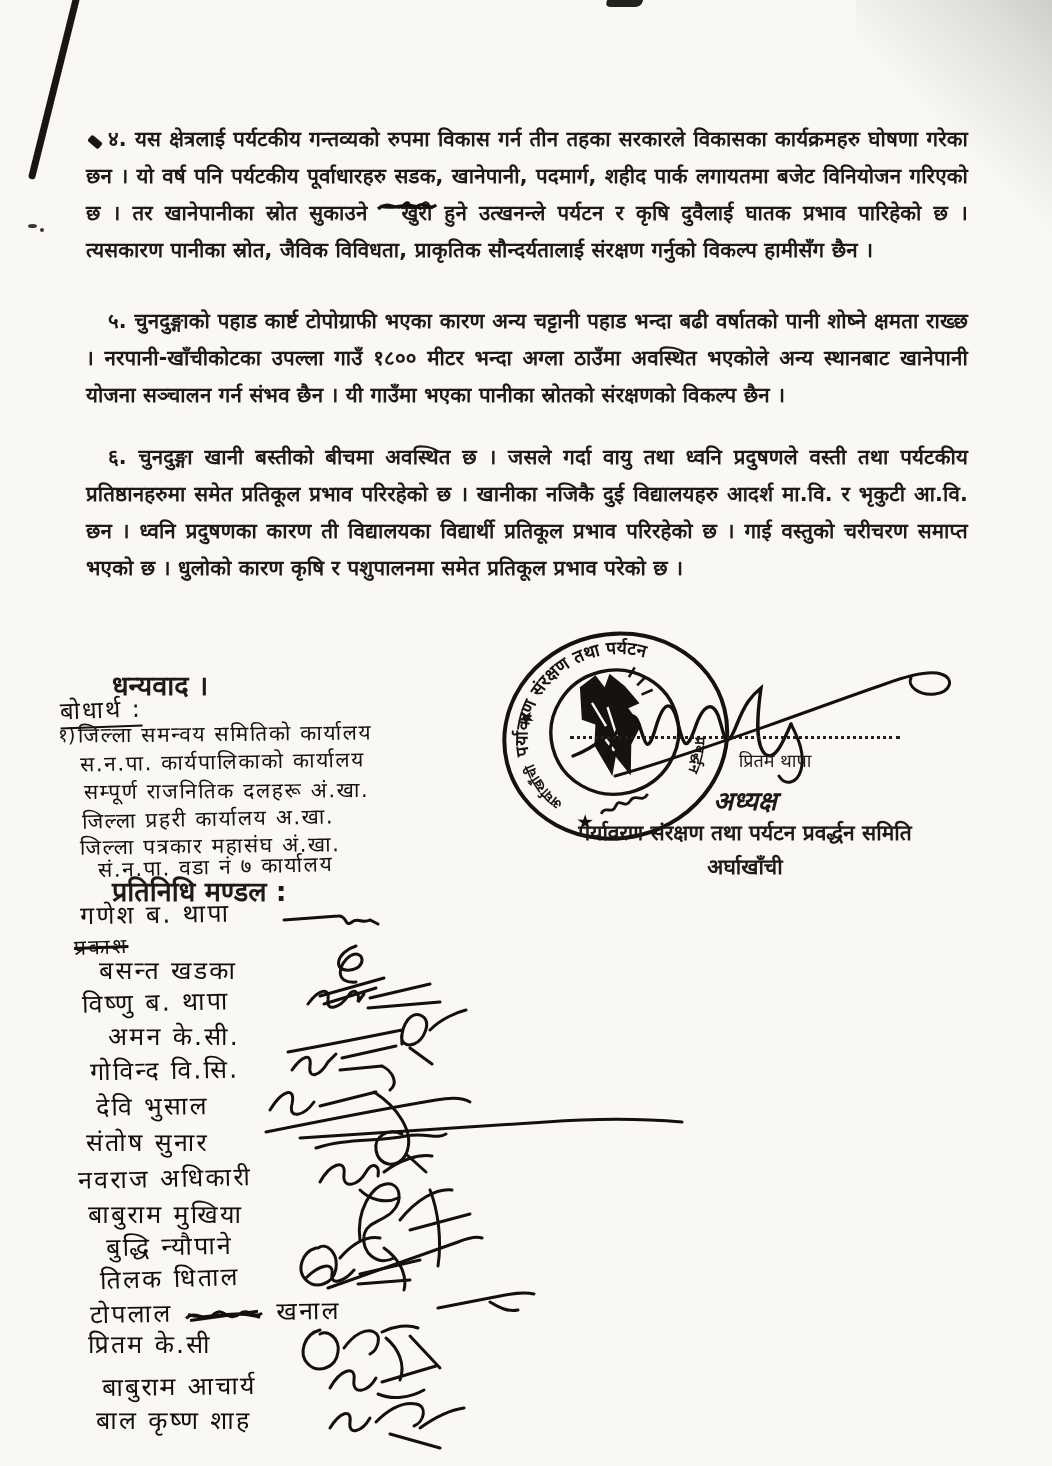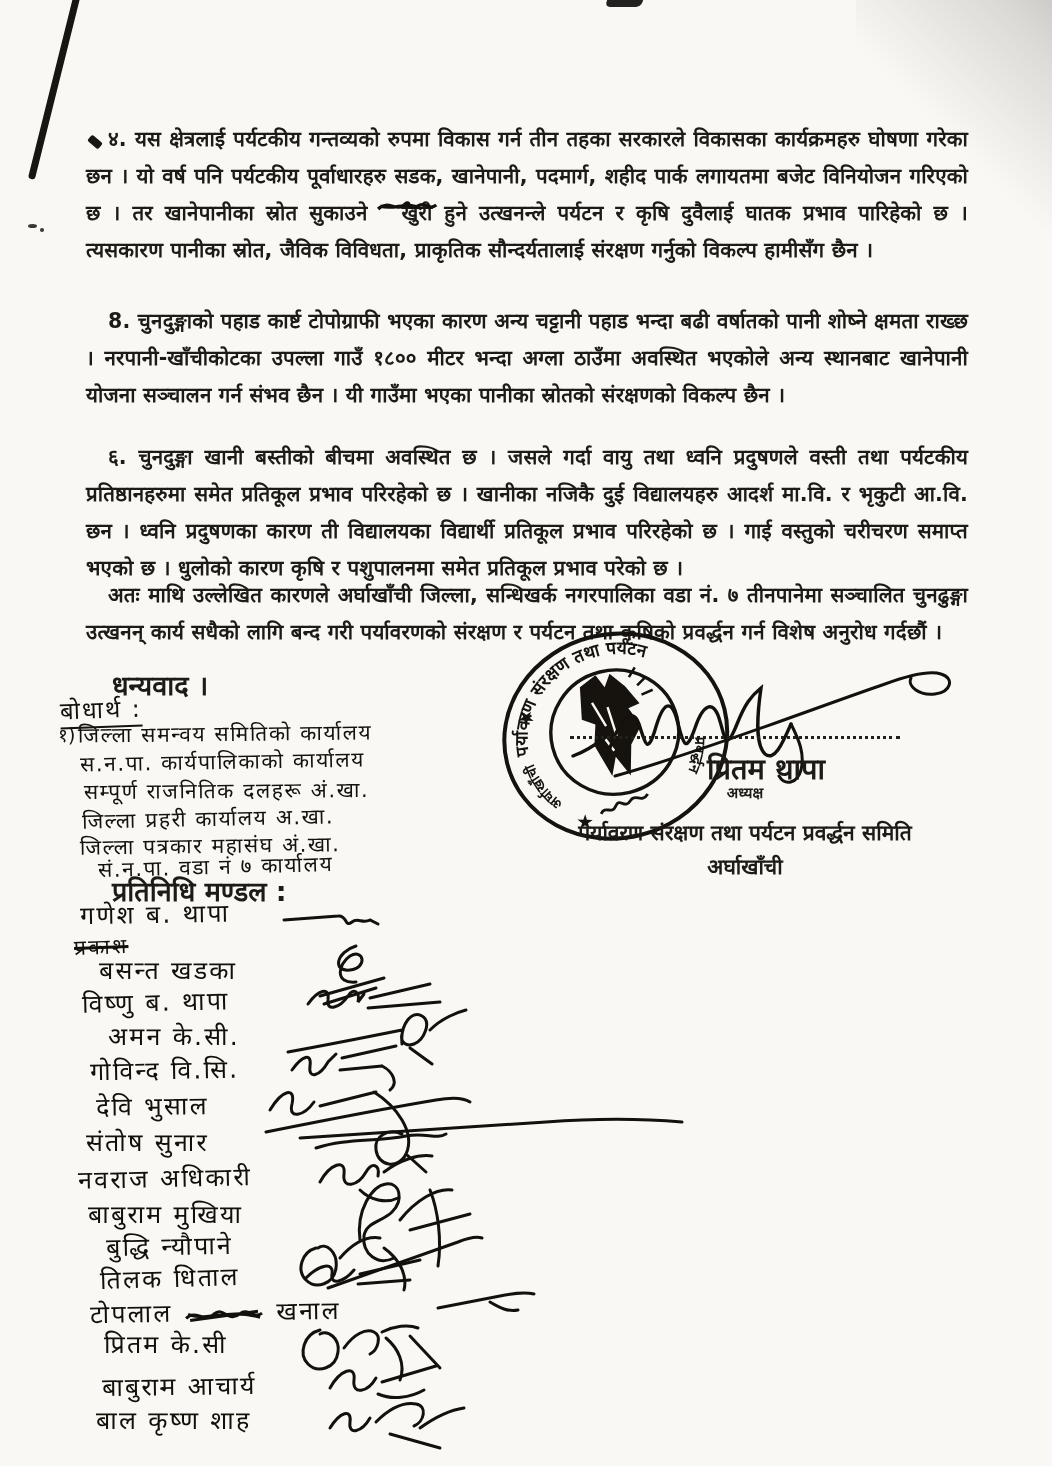--- a/index.html
+++ b/index.html
@@ -40,22 +40,22 @@
 
   .delegate-row{position:absolute;white-space:nowrap;}
   .delegate-row .name{font-size:25px;font-weight:500;letter-spacing:2.2px;color:#121008;}
   .sig{position:absolute;}
   .sig path{fill:none;stroke:#14110c;stroke-width:3;stroke-linecap:round;}
 
   
   .sign-block{position:absolute;left:585px;top:640px;width:390px;text-align:center;}
   .main-sig{position:absolute;left:-30px;top:18px;width:430px;height:130px;}
   .dotline{position:absolute;left:-15px;top:96px;width:330px;border-bottom:3px dotted #232019;}
-  .sig-name{position:absolute;left:1px;top:108px;width:360px;font-weight:bold;font-size:29px;}
-  .sig-role{position:absolute;left:0;top:142px;width:320px;font-weight:bold;font-size:15px;}
+  .sig-name{position:absolute;left:10px;top:108px;width:360px;font-weight:normal;font-size:18px;}
+  .sig-role{position:absolute;left:0;top:142px;width:320px;font-weight:bold;font-size:26px;font-style:italic;}
   .sig-org{position:absolute;left:-55px;top:178px;width:430px;font-weight:bold;font-size:21px;}
   .sig-place{position:absolute;left:-55px;top:212px;width:430px;font-weight:bold;font-size:21px;}
 
   
   .stamp{position:absolute;left:497px;top:628px;width:238px;height:218px;transform:rotate(-14deg);}
   .stamp *{font-family:"DejaVu Sans","Liberation Sans",sans-serif;}
 </style>
 </head>
 <body>
 
@@ -67,23 +67,22 @@
   <div class="sliver-tip"></div>
   <div class="notch-top"></div>
   <div class="speck" style="left:28px;top:224px;width:9px;height:4px;"></div>
   <div class="speck" style="left:40px;top:228px;width:4px;height:4px;"></div>
   <div class="speck" style="left:160px;top:1387px;width:6px;height:3px;"></div>
 
   <p class="para" style="top:100px;"><span>४. यस क्षेत्रलाई पर्यटकीय गन्तव्यको रुपमा विकास गर्न तीन तहका सरकारले विकासका कार्यक्रमहरु घोषणा गरेका छन । यो वर्ष पनि पर्यटकीय पूर्वाधारहरु सडक, खानेपानी, पदमार्ग, शहीद पार्क लगायतमा बजेट विनियोजन गरिएको छ । तर खानेपानीका स्रोत सुकाउने </span><span class="scribbled"><span>खुरी</span><svg class="ink" viewBox="0 0 60 20" preserveAspectRatio="none">
           <path d="M2,12 C12,2 20,16 28,7 C34,2 30,16 40,9 C48,4 50,14 58,8 M4,9 C18,14 30,3 44,12" fill="none" stroke="#14110c" stroke-width="3.2"></path>
         </svg></span><span> हुने उत्खनन्ले पर्यटन र कृषि दुवैलाई घातक प्रभाव पारिहेको छ । त्यसकारण पानीका स्रोत, जैविक विविधता, प्राकृतिक सौन्दर्यतालाई  संरक्षण गर्नुको विकल्प हामीसँग छैन ।</span></p>
 
-  <p class="para" style="top:282px;">8. चुनदुङ्गाको पहाड कार्ष्ट टोपोग्राफी भएका कारण अन्य चट्टानी पहाड भन्दा बढी वर्षातको पानी शोष्ने क्षमता राख्छ । नरपानी-खाँचीकोटका उपल्ला गाउँ १८०० मीटर भन्दा अग्ला ठाउँमा अवस्थित भएकोले  अन्य स्थानबाट खानेपानी योजना सञ्चालन गर्न संभव छैन । यी  गाउँमा भएका पानीका स्रोतको संरक्षणको विकल्प छैन ।</p>
+  <p class="para" style="top:282px;">५. चुनदुङ्गाको पहाड कार्ष्ट टोपोग्राफी भएका कारण अन्य चट्टानी पहाड भन्दा बढी वर्षातको पानी शोष्ने क्षमता राख्छ । नरपानी-खाँचीकोटका उपल्ला गाउँ १८०० मीटर भन्दा अग्ला ठाउँमा अवस्थित भएकोले  अन्य स्थानबाट खानेपानी योजना सञ्चालन गर्न संभव छैन । यी  गाउँमा भएका पानीका स्रोतको संरक्षणको विकल्प छैन ।</p>
   <p class="para" style="top:418px;">६. चुनदुङ्गा खानी बस्तीको बीचमा अवस्थित छ ।  जसले गर्दा वायु तथा ध्वनि प्रदुषणले वस्ती तथा पर्यटकीय प्रतिष्ठानहरुमा समेत प्रतिकूल प्रभाव परिरहेको छ । खानीका नजिकै दुई विद्यालयहरु आदर्श मा.वि. र भृकुटी आ.वि. छन । ध्वनि प्रदुषणका कारण ती विद्यालयका विद्यार्थी प्रतिकूल प्रभाव परिरहेको छ । गाई वस्तुको चरीचरण समाप्त भएको छ ।  धुलोको कारण कृषि र पशुपालनमा समेत प्रतिकूल प्रभाव परेको छ ।</p>
-  <p class="para" style="top:556px;">अतः माथि उल्लेखित कारणले अर्घाखाँची जिल्ला, सन्धिखर्क नगरपालिका वडा नं. ७ तीनपानेमा सञ्चालित चुनढुङ्गा उत्खनन् कार्य सधैको लागि बन्द गरी पर्यावरणको संरक्षण र पर्यटन तथा कृषिको प्रवर्द्धन गर्न विशेष अनुरोध गर्दछौं ।</p>
 
   <div class="print-line" style="left:112px;top:666px;">धन्यवाद ।</div>
 
   <div class="hand big underlined" style="left:60px;top:692px;transform:rotate(-2deg);">बोधार्थ :</div>
   <div class="cc-no" style="left:58px;top:722px;">१)</div>
   <div class="hand" style="left:78px;top:719px;">जिल्ला समन्वय समितिको कार्यालय</div>
   <div class="hand" style="left:80px;top:747px;transform:rotate(-1deg);">स.न.पा. कार्यपालिकाको कार्यालय</div>
   <div class="hand" style="left:84px;top:776px;transform:rotate(-.4deg);">सम्पूर्ण राजनितिक दलहरू अं.खा.</div>
   <div class="hand" style="left:82px;top:804px;transform:rotate(-1.2deg);">जिल्ला प्रहरी कार्यालय अ.खा.</div>
   <div class="hand" style="left:80px;top:831px;transform:rotate(-.8deg);">जिल्ला पत्रकार महासंघ अं.खा.</div>
@@ -181,21 +180,21 @@
       <path d="M6,30 C20,16 34,14 32,26 C30,38 44,34 54,22 M60,26 L120,12 M58,36 L110,32"></path>
     </svg>
 
   <div class="delegate-row" style="left:90px;top:1294px;transform:rotate(-1deg);"><span class="name">टोपलाल</span><svg style="width:84px;height:26px;vertical-align:middle;margin:0 10px;" viewBox="0 0 84 26">
         <path d="M4,14 C14,4 22,20 32,10 C42,2 46,20 58,10 C66,4 72,16 80,10 M6,10 C24,18 44,4 78,14 M8,16 L76,8" fill="none" stroke="#14110c" stroke-width="3"></path>
       </svg><span class="name">खनाल</span></div>
   <svg class="sig" style="left:430px;top:1282px;width:110px;height:40px;" viewBox="0 0 110 40">
       <path d="M8,26 L70,14 C84,11 96,10 104,12 M60,20 C70,26 78,30 88,28"></path>
     </svg>
 
-  <div class="delegate-row" style="left:104px;top:1326px;"><span class="name">प्रितम के.सी</span></div>
+  <div class="delegate-row" style="left:88px;top:1326px;"><span class="name">प्रितम के.सी</span></div>
   <svg class="sig" style="left:290px;top:1308px;width:170px;height:80px;" viewBox="0 0 170 80">
       <path d="M30,22 C14,26 8,46 18,56 C28,66 46,60 48,44 C50,30 38,22 30,26 M54,40 C64,26 76,20 84,24 C92,28 88,42 80,46 M92,24 C104,18 118,16 128,20 M96,30 C108,40 116,56 110,72 M120,28 L150,60"></path>
     </svg>
 
   <div class="delegate-row" style="left:102px;top:1368px;transform:rotate(-.8deg);"><span class="name">बाबुराम आचार्य</span></div>
   <svg class="sig" style="left:320px;top:1352px;width:130px;height:56px;" viewBox="0 0 130 56">
       <path d="M10,36 C20,18 36,12 34,28 C32,44 48,40 56,26 M62,30 L116,14 M58,42 C72,48 90,46 104,38"></path>
     </svg>
 
   <div class="delegate-row" style="left:96px;top:1402px;"><span class="name">बाल कृष्ण शाह</span></div>

